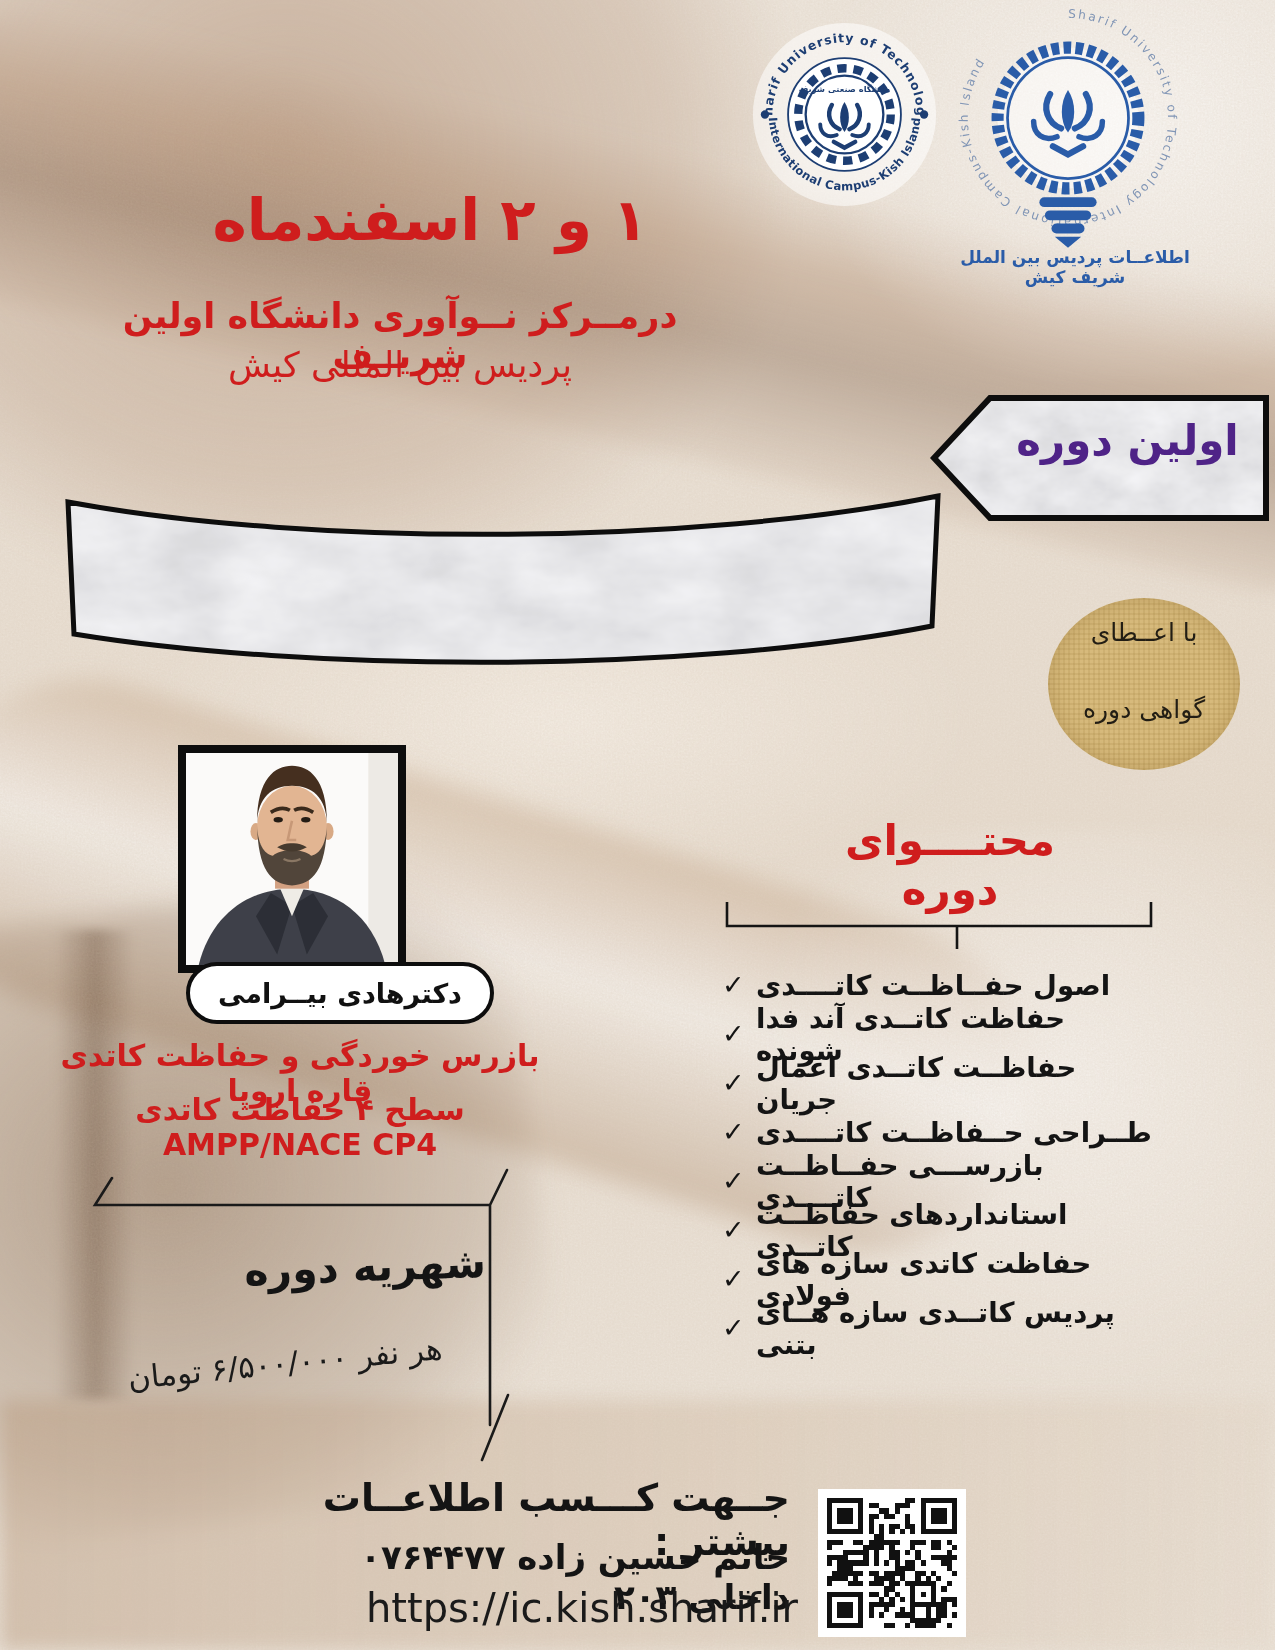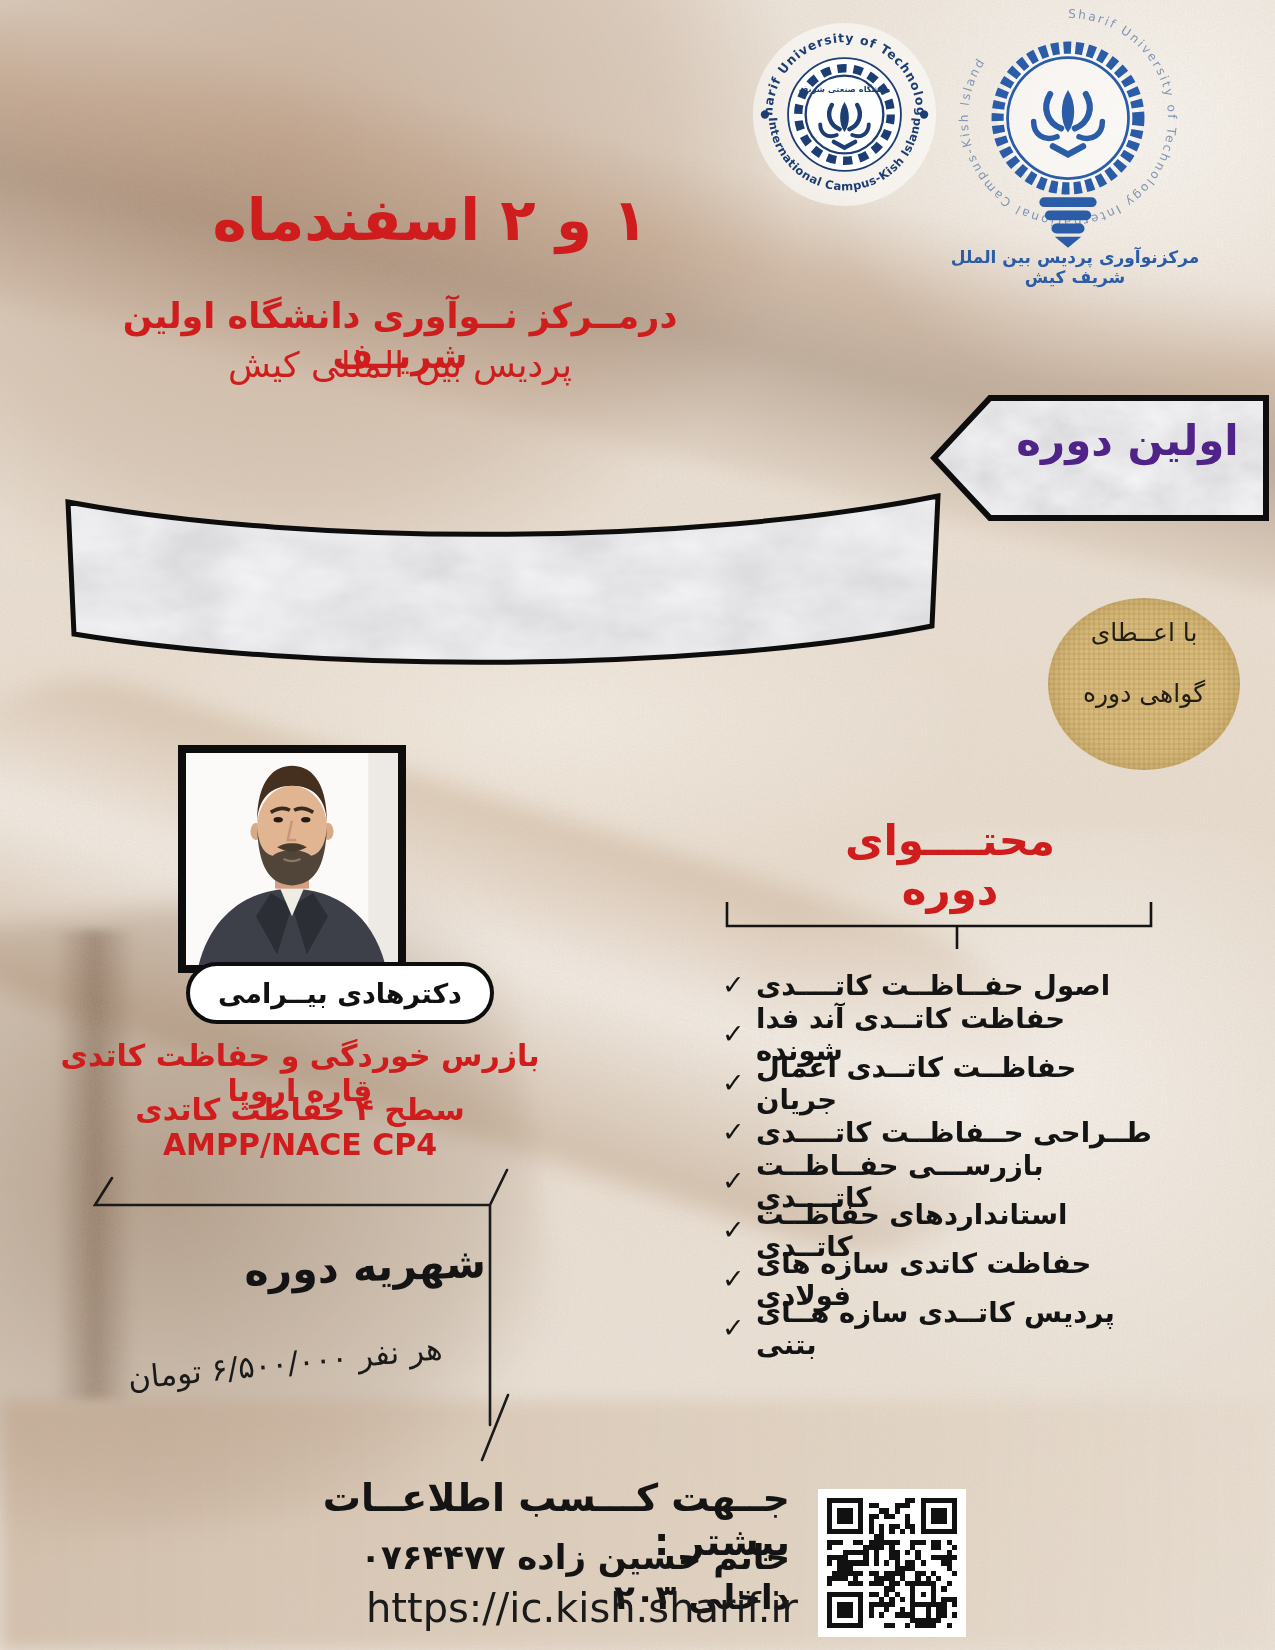--- a/index.html
+++ b/index.html
@@ -28,21 +28,21 @@
   .venue2{left:80px;top:345px;width:640px;font-size:35px;font-weight:normal;}
   .pennant-text{left:995px;top:416px;width:265px;font-size:42px;font-weight:bold;color:#4f2387;}
   .ribbon-title{left:72px;top:549px;width:856px;font-size:46px;font-weight:bold;color:#4f2387;}
   .badge{left:1048px;top:598px;width:192px;height:172px;border-radius:50%;
     background-color:#d7ba7c;
     background-image:repeating-linear-gradient(0deg,rgba(156,124,58,.16) 0 2px,transparent 2px 5px),
                      repeating-linear-gradient(90deg,rgba(156,124,58,.16) 0 2px,transparent 2px 5px);
     box-shadow:inset 0 0 22px rgba(140,106,48,.35);}
   .badge div{direction:rtl;text-align:center;color:#221d14;font-size:25px;}
   .badge .b1{margin-top:20px;}
-  .badge .b2{margin-top:32px;}
+  .badge .b2{margin-top:48px;}
   .photo-frame{left:178px;top:745px;width:212px;height:212px;border:8px solid #0d0d0d;background:#fbfaf9;}
   .name-pill{left:186px;top:962px;width:300px;height:54px;background:#fff;border:4px solid #0d0d0d;border-radius:32px;
     display:flex;align-items:center;justify-content:center;font-size:27px;font-weight:bold;color:#111;}
   .cred1{left:60px;top:1038px;width:480px;font-size:30px;font-weight:bold;}
   .cred2{left:60px;top:1092px;width:480px;font-size:30px;font-weight:bold;}
   .content-heading{left:795px;top:816px;width:310px;font-size:42px;font-weight:bold;}
   .checklist{left:722px;top:960px;width:432px;}
   .check-row{display:flex;direction:ltr;align-items:center;height:49px;}
   .check-mark{width:34px;font-size:27px;color:#141414;flex:none;}
   .check-text{flex:1;direction:rtl;text-align:left;font-size:27.5px;font-weight:bold;color:#141414;}
@@ -122,21 +122,21 @@
     <circle cx="100" cy="100" r="64" fill="rgba(255,255,255,0.5)" stroke="#2a5ca8" stroke-width="11" stroke-dasharray="7 4"></circle>
     <circle cx="100" cy="100" r="55" fill="none" stroke="#2a5ca8" stroke-width="2.5"></circle>
     <use href="#tulip" transform="translate(100,112) scale(1.25)"></use>
     <g fill="#2a5ca8">
       <rect x="74" y="172" width="52" height="9" rx="4.5"></rect>
       <rect x="79" y="184" width="42" height="9" rx="4.5"></rect>
       <rect x="85" y="196" width="30" height="9" rx="4.5"></rect>
       <path d="M88,208 L112,208 L100,218 Z"></path>
     </g>
   </svg>
-  <div class="abs logo-caption">مرکزنوآوری پردیس بین الملل شریف کیش</div>
+  <div class="abs logo-caption">اطلاعــات پردیس بین الملل شریف کیش</div>
 
   <div class="abs fa red center dates">۱ و ۲ اسفندماه</div>
   <div class="abs fa red center venue1">درمــرکز نــوآوری دانشگاه اولین شریــف</div>
   <div class="abs fa red center venue2">پردیس بین المللی کیش</div>
 
   <svg class="abs" style="left:930px;top:392px" width="340" height="132" viewBox="0 0 340 132">
     <defs>
       <filter id="marbleP" x="0" y="0" width="100%" height="100%">
         <feTurbulence type="fractalNoise" baseFrequency="0.02 0.03" numOctaves="4" seed="11"></feTurbulence>
         <feColorMatrix type="saturate" values="0"></feColorMatrix>

